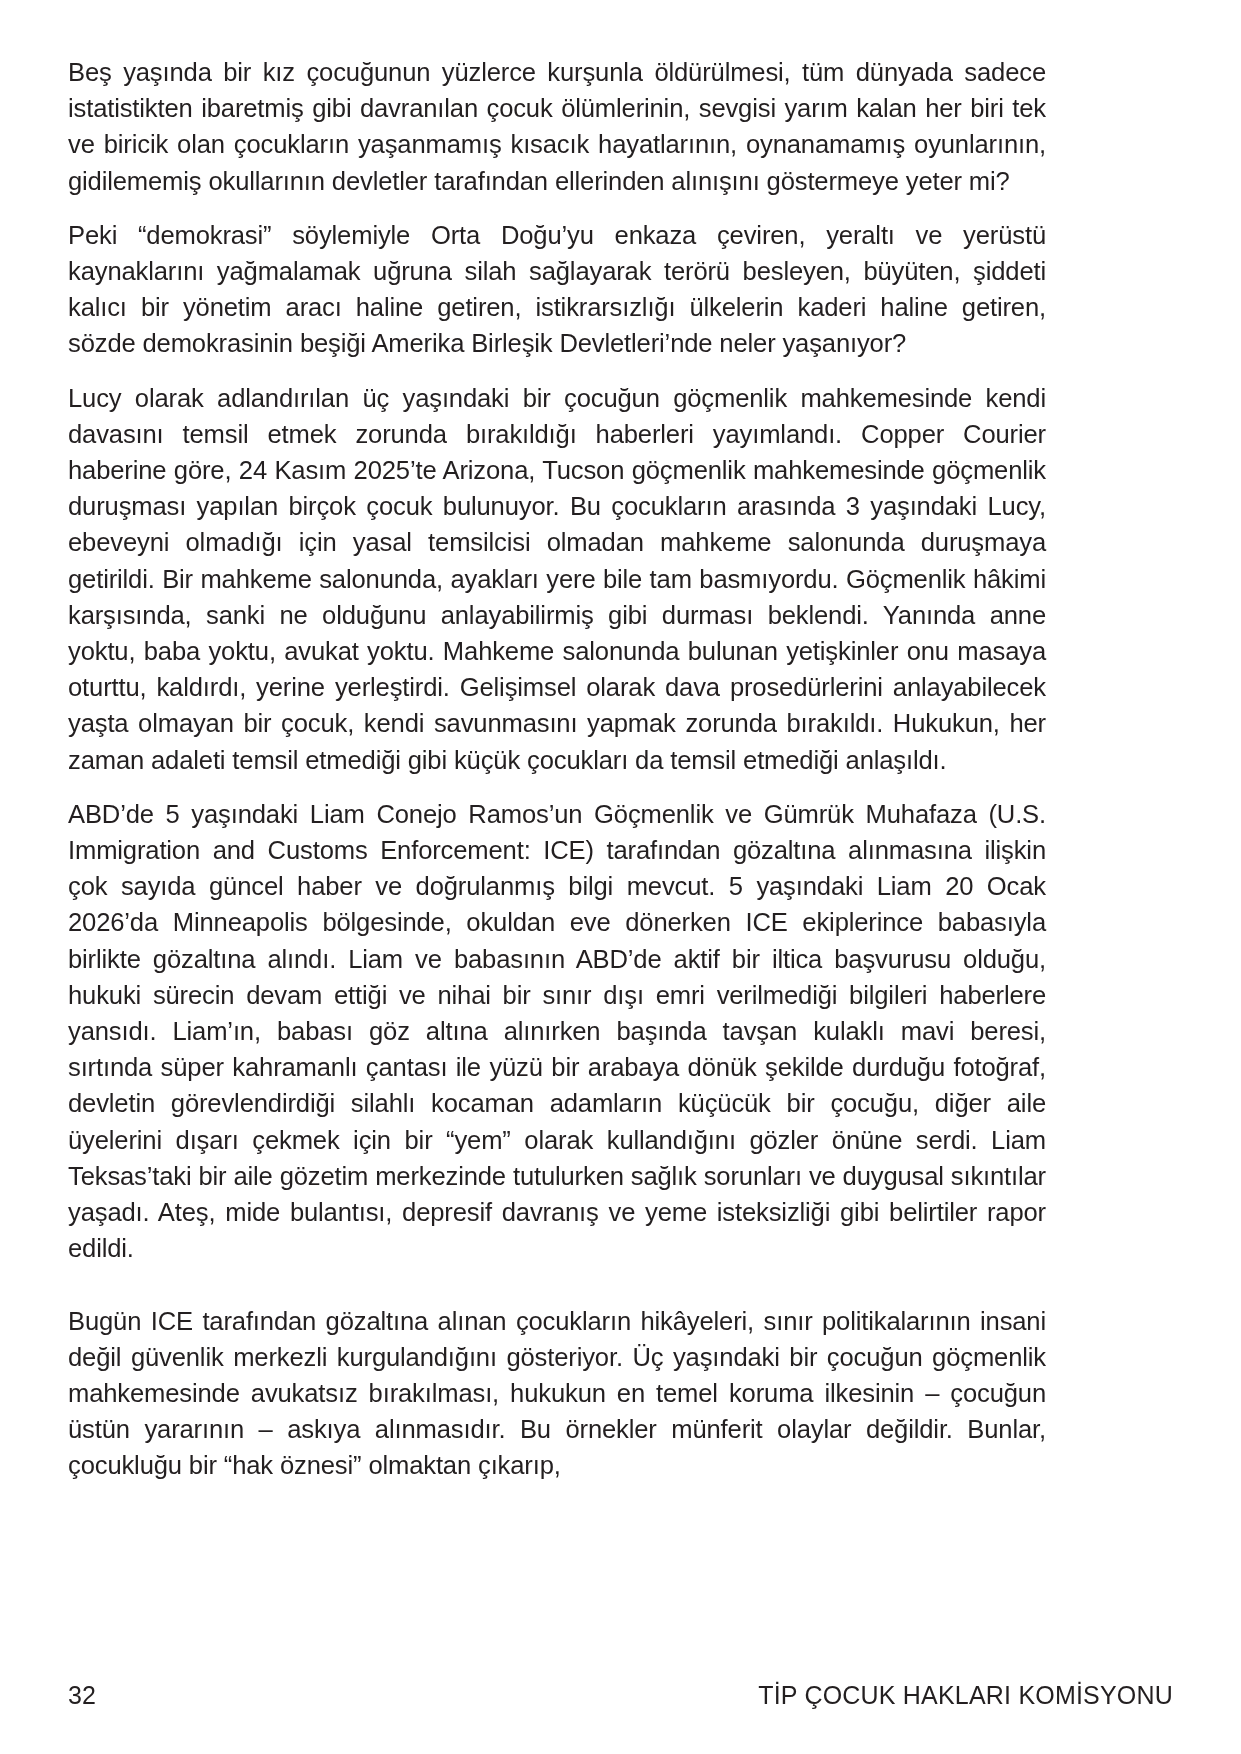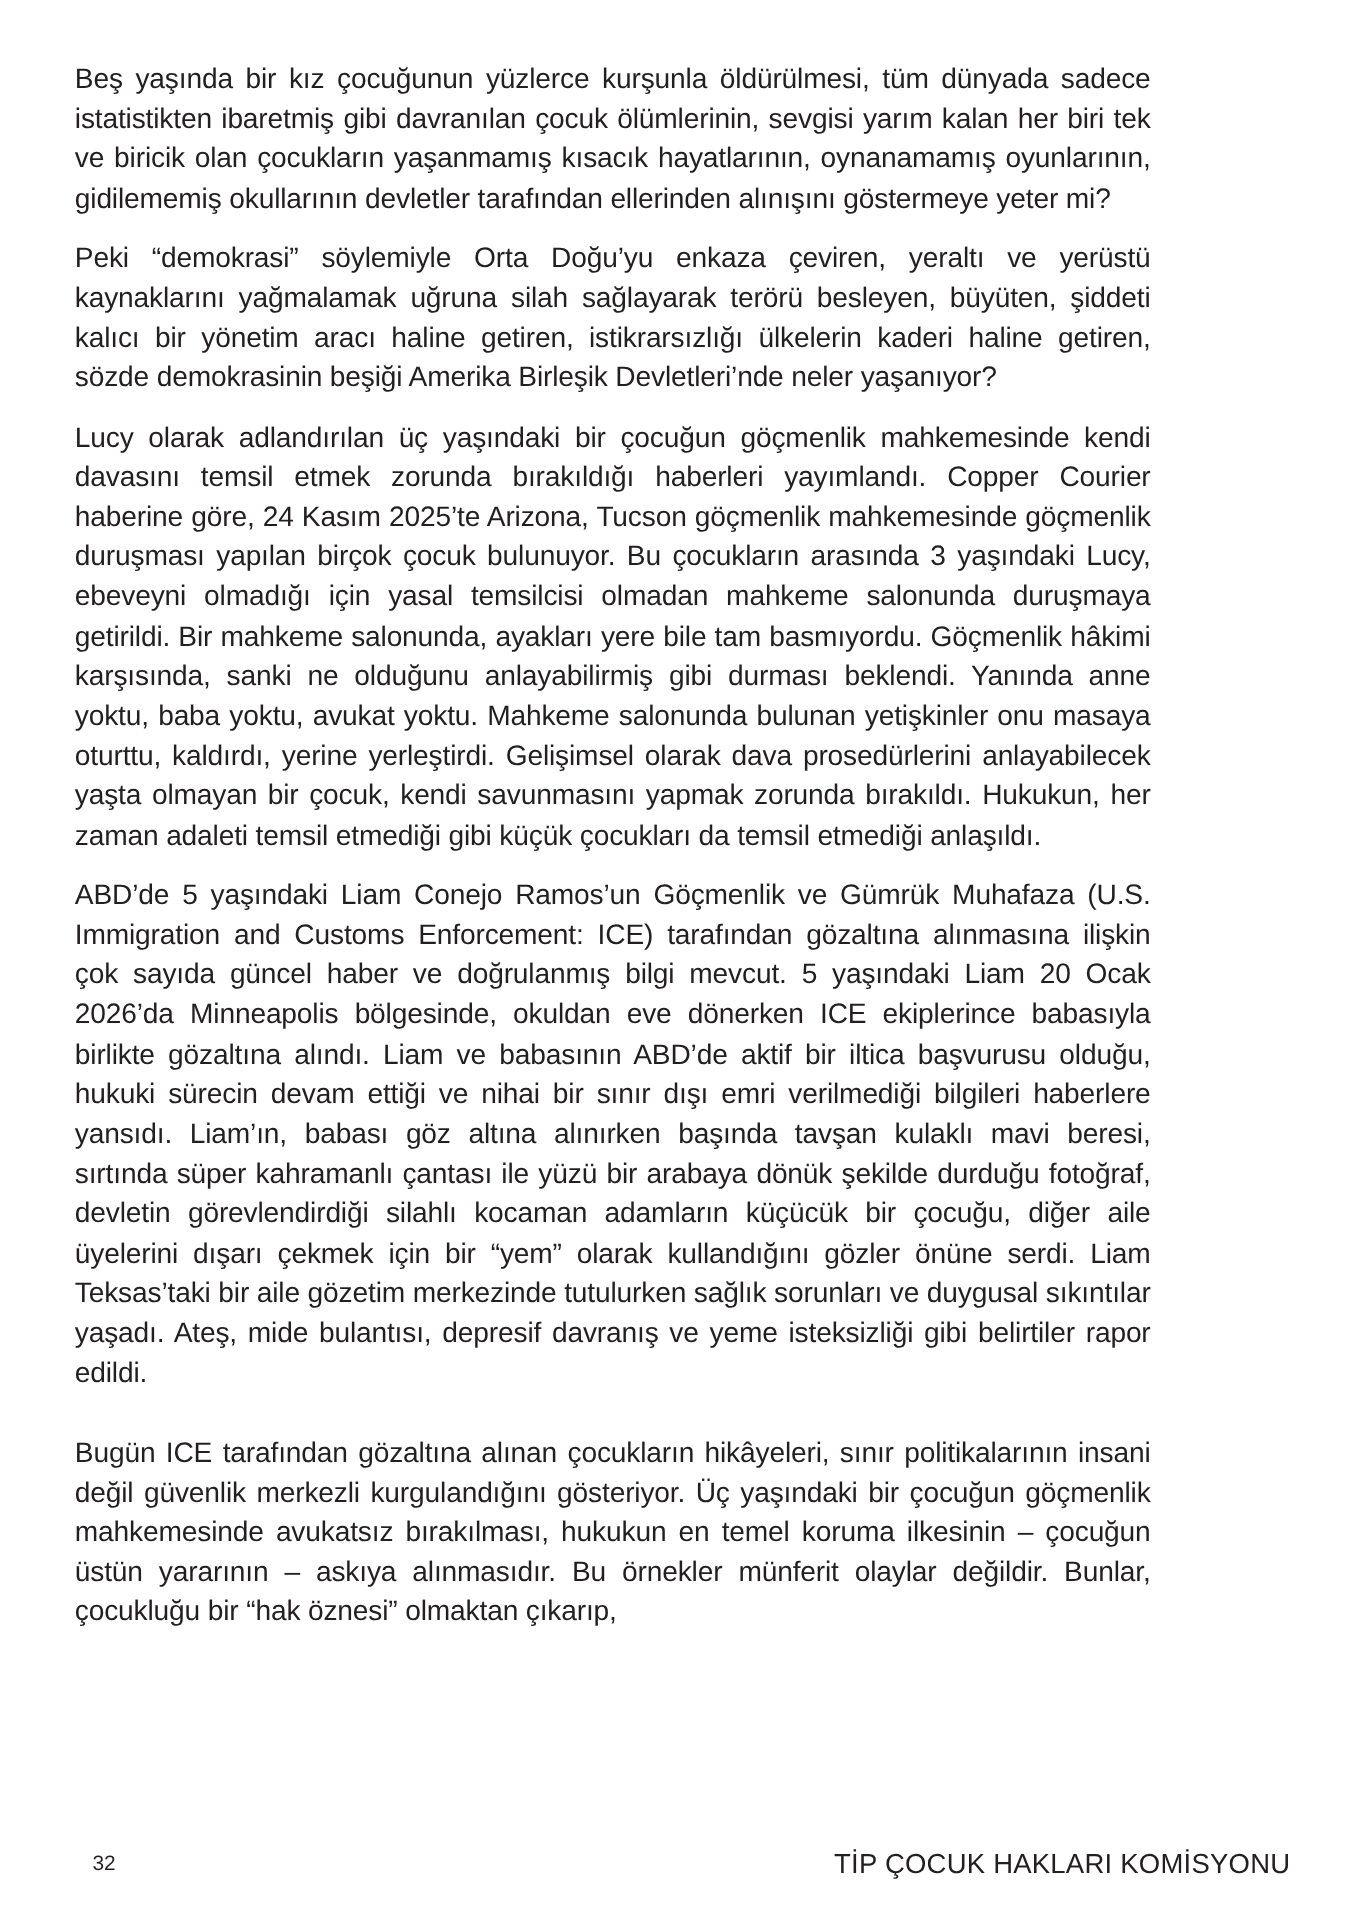--- a/index.html
+++ b/index.html
@@ -44,24 +44,23 @@
     right: 68px;
     bottom: 44px;
     height: 40px;
     display: flex;
     align-items: flex-end;
     justify-content: space-between;
     font-family: "Liberation Sans", "DejaVu Sans", sans-serif;
     color: #231f20;
   }
   .footer-page-number {
-    font-size: 19px;
+    font-size: 25px;
     line-height: 30px;
     letter-spacing: 0px;
-    margin-left: 16px;
   }
   .footer-org {
     font-size: 25px;
     line-height: 30px;
     letter-spacing: 0.2px;
   }
 </style>
 </head>
 <body>
 

